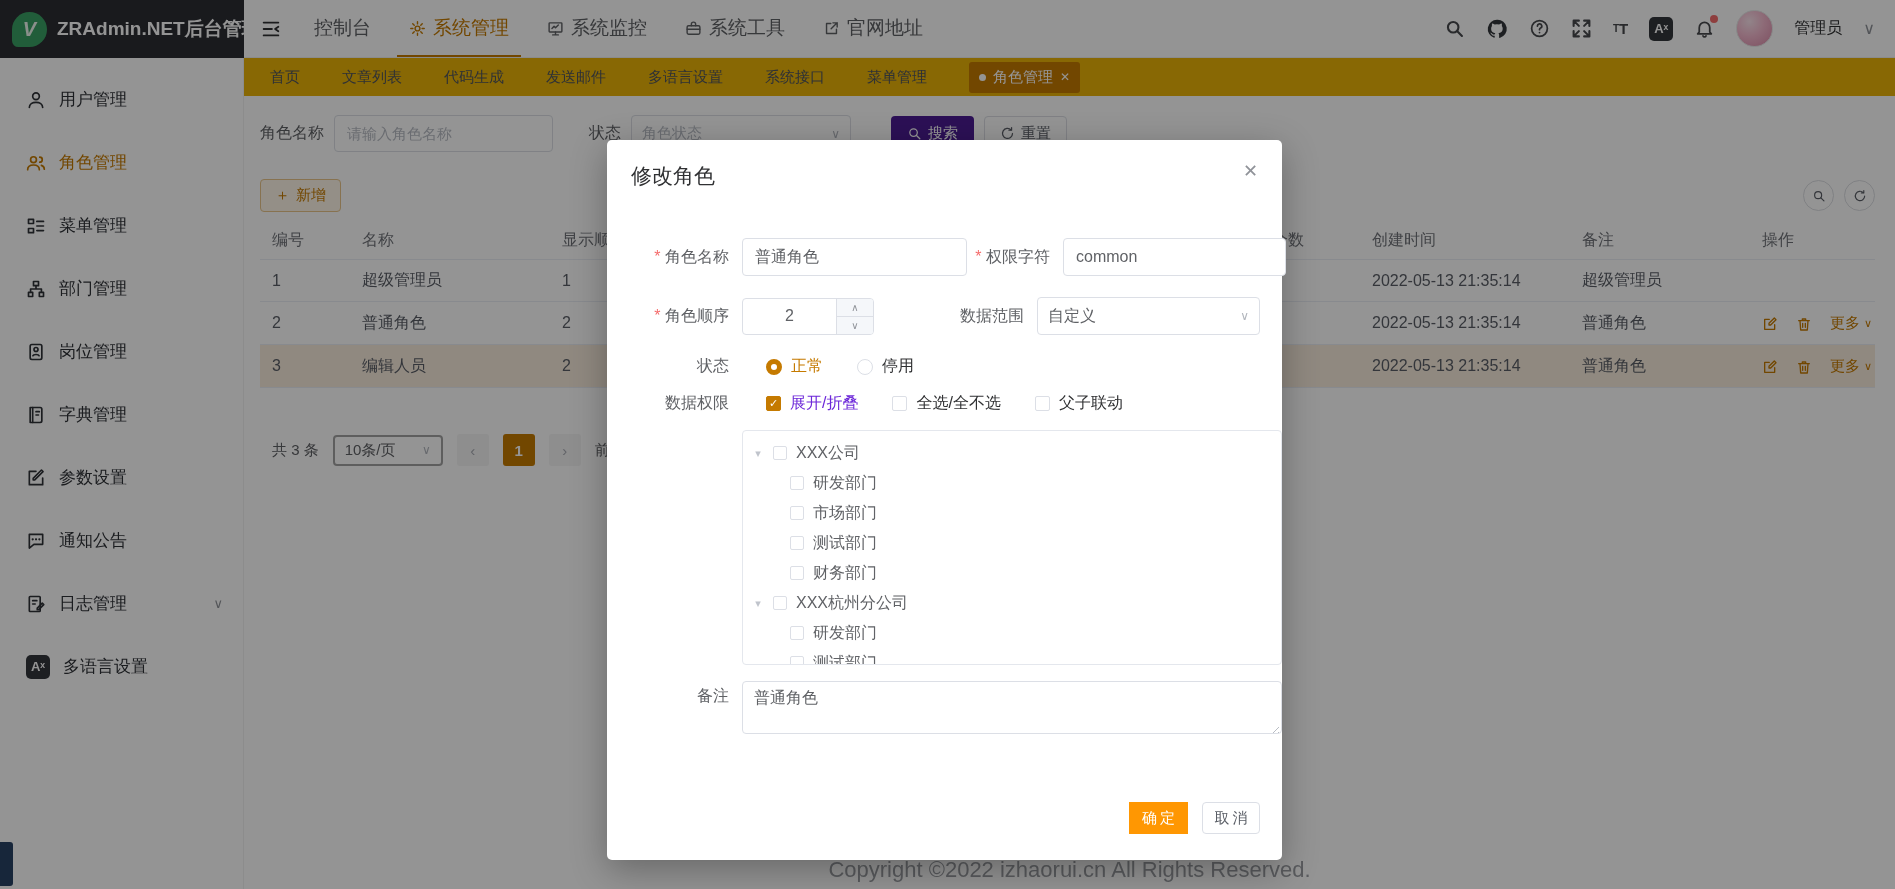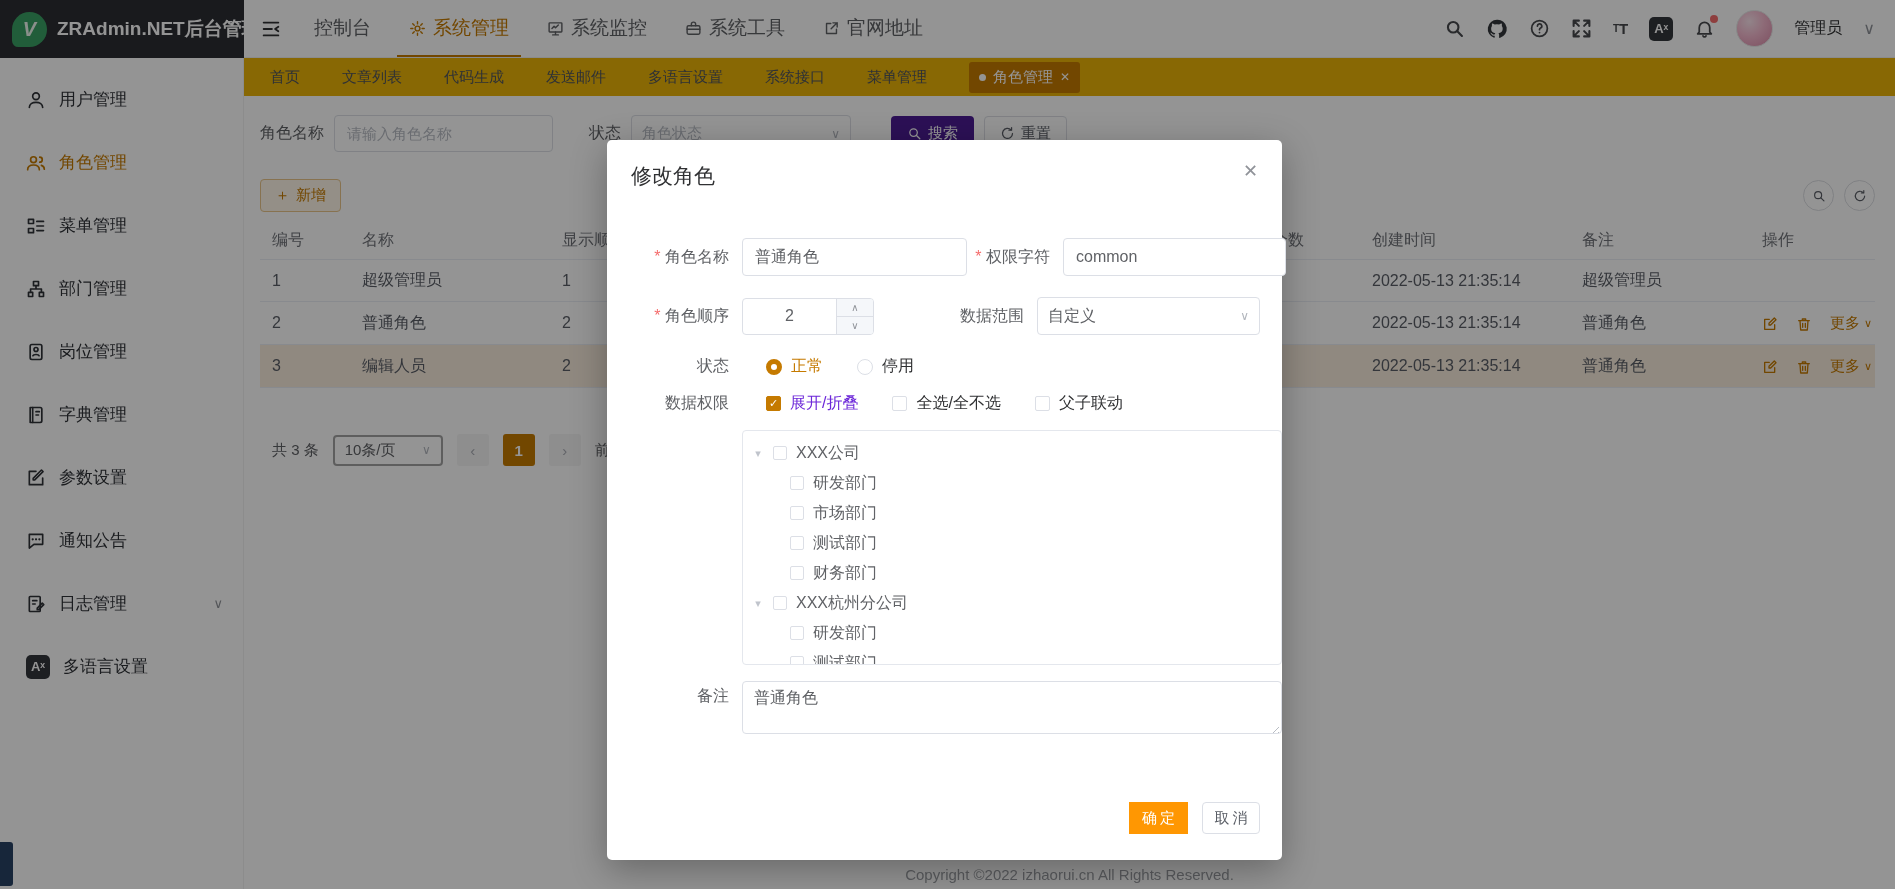--- a/index.html
+++ b/index.html
@@ -72,21 +72,21 @@
   .ops-more { display:flex; align-items:center; gap:4px; cursor:pointer; white-space:nowrap; font-size:15px; }
   .op-ic { cursor:pointer; }
 
   
   .pagination { margin:46px 0 0 12px; display:flex; align-items:center; font-size:15px; color:#606266; gap:14px; }
   .pg-size { width:110px; height:31px; border:2px solid #a3a3a3; border-radius:4px; display:flex; align-items:center; justify-content:space-between; padding:0 10px; cursor:pointer; }
   .pg-btn { width:32px; height:32px; border-radius:3px; background:#f4f4f5; color:#a8abb2; display:flex; align-items:center; justify-content:center; font-size:15px; cursor:pointer; }
   .pg-btn.page-active { background:#c57a00; color:#fff; font-weight:bold; }
   .pg-jump-input { width:46px; height:29px; border:1px solid #dcdfe6; border-radius:4px; text-align:center; font-size:14px; color:#606266; font-family:inherit; }
 
-  .footer { position:absolute; left:0; right:0; bottom:6px; text-align:center; font-size:15px; color:#9b9ea3; }
+  .footer { position:absolute; left:0; right:0; bottom:6px; text-align:center; font-size:22px; color:#9b9ea3; }
 
   
   .overlay { position:absolute; inset:0; background:rgba(0,0,0,0.42); z-index:10; }
   .dialog { position:absolute; left:607px; top:140px; width:675px; height:720px; background:#fff; border-radius:5px; box-shadow:0 10px 36px rgba(0,0,0,.3); z-index:20; padding:0 22px; }
   .dlg-header { padding:22px 2px 0; display:flex; align-items:flex-start; }
   .dlg-title { font-size:21px; color:#303133; }
   .dlg-close { margin-left:auto; color:#909399; font-size:18px; cursor:pointer; line-height:1; }
   .dlg-body { padding-top:48px; font-size:16px; color:#606266; }
   .frow { display:flex; align-items:center; margin-bottom:21px; }
   .flabel { width:100px; text-align:right; margin-right:13px; flex:none; white-space:nowrap; color:#606266; }

